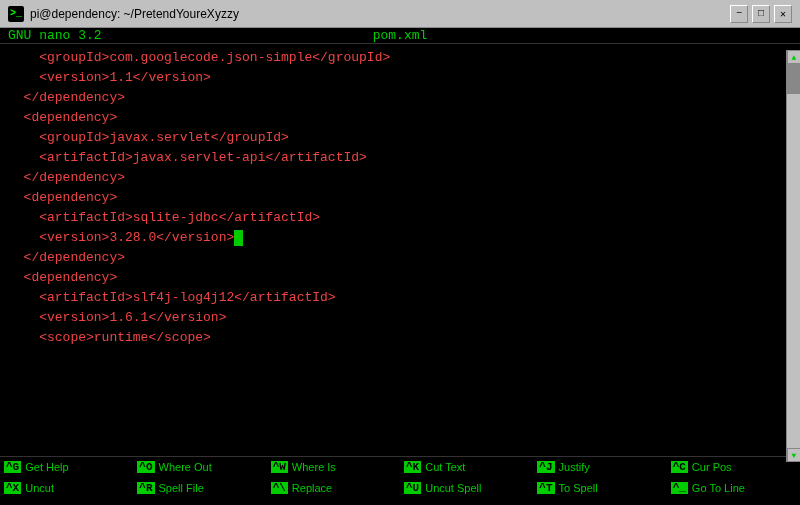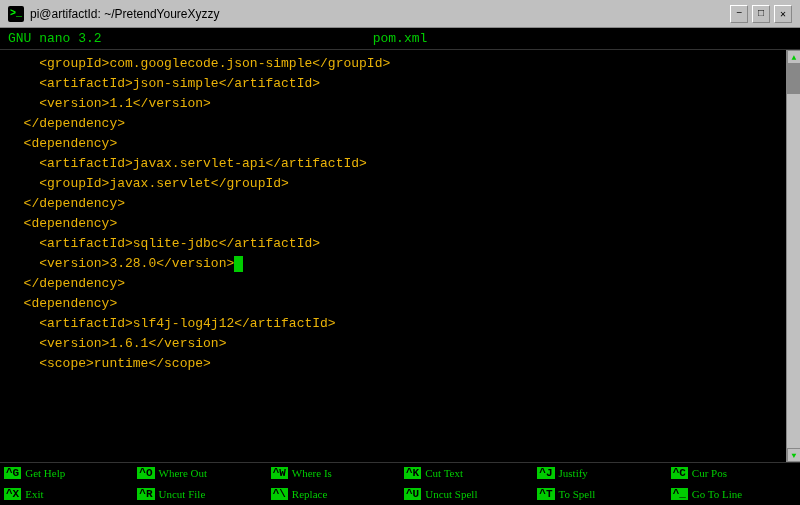--- a/index.html
+++ b/index.html
@@ -64,38 +64,38 @@
       justify-content: center;
       font-size: 10px;
       color: #000;
       cursor: pointer;
     }
 
     
     #nano-header {
       background: #000;
       color: #00cc00;
-      height: 22px;
+      height: 16px;
       display: flex;
       align-items: center;
       justify-content: space-between;
       padding: 0 8px;
       border-bottom: 1px solid #333;
     }
     #nano-title-center {
       font-size: 13px;
       position: absolute;
       left: 50%;
       transform: translateX(-50%);
     }
 
     
     #editor {
       background: #000;
-      color: #eab308;
+      color: #ef4444;
       padding: 4px 0;
       height: 412px;
       overflow: hidden;
       position: relative;
     }
     .line {
       height: 20px;
       line-height: 20px;
       padding: 0 8px;
       white-space: pre;
@@ -132,21 +132,21 @@
       font-weight: bold;
       padding: 0 2px;
       margin-right: 4px;
       min-width: 16px;
       text-align: center;
       font-family: 'Courier New', Courier, monospace;
     }
     .footer-label {
       color: #00cc00;
       font-size: 11px;
-      font-family: Liberation Serif, serif;
+      font-family: Liberation Sans, sans-serif;
     }
 
     
     #scrollbar {
       position: absolute;
       right: 0;
       top: 50px;
       width: 14px;
       background: #c0c0c0;
       height: calc(100% - 50px - 43px);
@@ -183,42 +183,41 @@
     }
   </style>
 </head>
 <body>
 
 <div id="title-bar">
   <div id="title-bar-left">
     <div id="title-icon">
       <span>&gt;_</span>
     </div>
-    <span id="title-text">pi@artifactId: ~/PretendYoureXyzzy</span>
+    <span id="title-text">pi@dependency: ~/PretendYoureXyzzy</span>
   </div>
   <div id="window-controls">
     <div class="win-btn">−</div>
     <div class="win-btn">□</div>
     <div class="win-btn">✕</div>
   </div>
 </div>
 
 <div id="nano-header" style="position:relative;">
   <span>GNU nano 3.2</span>
   <span id="nano-title-center">pom.xml</span>
 </div>
 
 <div id="editor">
   <div class="line">    &lt;groupId&gt;com.googlecode.json-simple&lt;/groupId&gt;</div>
-  <div class="line">    &lt;artifactId&gt;json-simple&lt;/artifactId&gt;</div>
   <div class="line">    &lt;version&gt;1.1&lt;/version&gt;</div>
   <div class="line">  &lt;/dependency&gt;</div>
   <div class="line">  &lt;dependency&gt;</div>
+  <div class="line">    &lt;groupId&gt;javax.servlet&lt;/groupId&gt;</div>
   <div class="line">    &lt;artifactId&gt;javax.servlet-api&lt;/artifactId&gt;</div>
-  <div class="line">    &lt;groupId&gt;javax.servlet&lt;/groupId&gt;</div>
   <div class="line">  &lt;/dependency&gt;</div>
   <div class="line">  &lt;dependency&gt;</div>
   <div class="line">    &lt;artifactId&gt;sqlite-jdbc&lt;/artifactId&gt;</div>
   <div class="line">    &lt;version&gt;3.28.0&lt;/version&gt;<span class="cursor-block"></span></div>
   <div class="line">  &lt;/dependency&gt;</div>
   <div class="line">  &lt;dependency&gt;</div>
   <div class="line">    &lt;artifactId&gt;slf4j-log4j12&lt;/artifactId&gt;</div>
   <div class="line">    &lt;version&gt;1.6.1&lt;/version&gt;</div>
   <div class="line">    &lt;scope&gt;runtime&lt;/scope&gt;</div>
   <div class="line"></div>
@@ -250,25 +249,25 @@
   <div class="footer-item">
     <span class="footer-key">^J</span>
     <span class="footer-label">Justify</span>
   </div>
   <div class="footer-item">
     <span class="footer-key">^C</span>
     <span class="footer-label">Cur Pos</span>
   </div>
   <div class="footer-item">
     <span class="footer-key">^X</span>
-    <span class="footer-label">Exit</span>
+    <span class="footer-label">Uncut</span>
   </div>
   <div class="footer-item">
     <span class="footer-key">^R</span>
-    <span class="footer-label">Uncut File</span>
+    <span class="footer-label">Spell File</span>
   </div>
   <div class="footer-item">
     <span class="footer-key">^\</span>
     <span class="footer-label">Replace</span>
   </div>
   <div class="footer-item">
     <span class="footer-key">^U</span>
     <span class="footer-label">Uncut Spell</span>
   </div>
   <div class="footer-item">

